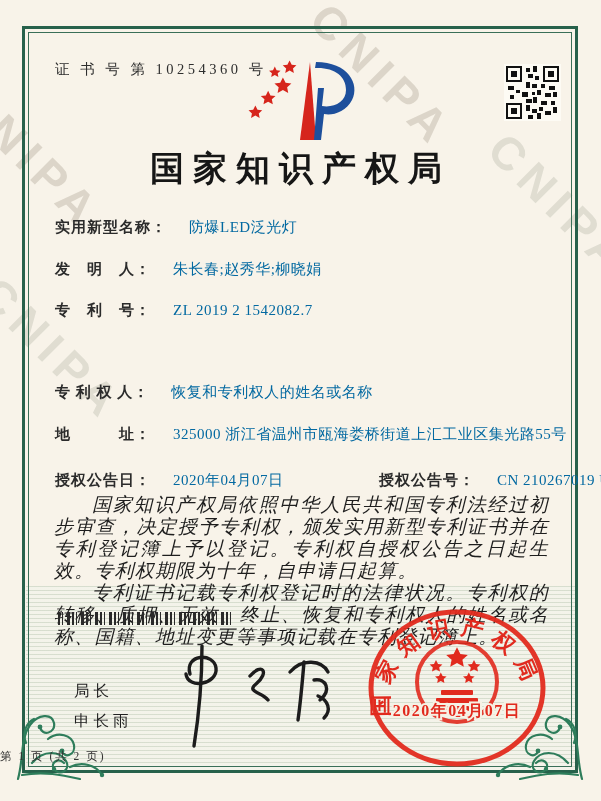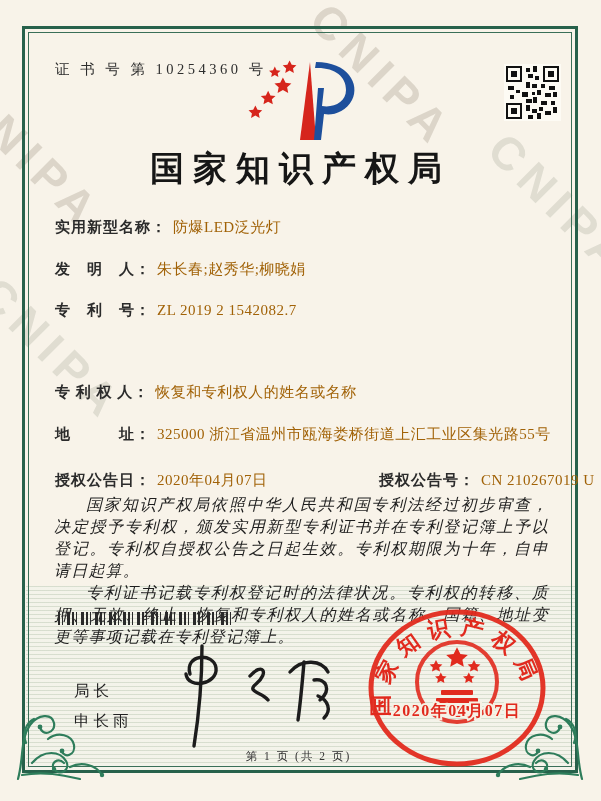--- a/index.html
+++ b/index.html
@@ -41,50 +41,50 @@
   }
   .logo{position:absolute;left:248px;top:58px;width:115px;height:86px;}
   .qr{position:absolute;left:504px;top:64px;width:57px;height:57px;}
   .title{
     position:absolute;left:0;right:0;top:146px;text-align:center;
     font-size:34px;font-weight:bold;letter-spacing:9px;color:#161616;
   }
   
   .row{position:absolute;left:55px;font-size:15px;line-height:21px;}
   .row .lbl{letter-spacing:1px;color:#2b2b2b;display:inline-block;vertical-align:top;font-weight:bold;}
-  .row .val{display:inline-block;vertical-align:top;margin-left:6px;color:#a16207;letter-spacing:.5px;}
+  .row .val{display:inline-block;vertical-align:top;margin-left:22px;color:#0369a1;letter-spacing:.5px;}
   .r-name{top:217px}.r-inv{top:259px}.r-pno{top:300px}.r-fdate{top:341px}
   .r-owner{top:382px}.r-addr{top:424px}.r-grant{top:470px}
   .r-addr .val{width:402px;font-family:Liberation Serif, serif;}
   .grant-no{position:absolute;left:324px;top:0;white-space:nowrap;}
   .r-grant{width:500px;}
   
   .body-text{
     position:absolute;left:54px;right:52px;top:494px;
-    font-size:16px;line-height:22px;font-style:italic;letter-spacing:1.2px;
+    font-size:19px;line-height:22px;font-style:italic;letter-spacing:1.2px;
     color:#1e1e1e;text-align:justify;
   }
   .body-text p{margin:0;text-indent:2em;}
   
   .barcode{
     position:absolute;left:58px;top:612px;width:176px;height:13px;
     background:repeating-linear-gradient(90deg,
       #2a2a2a 0 2px, transparent 2px 4px,
       #2a2a2a 4px 5px, transparent 5px 9px,
       #2a2a2a 9px 12px, transparent 12px 14px);
   }
   
   .officer{position:absolute;left:57px;top:681px;font-size:15.5px;letter-spacing:4px;color:#222;}
   .officer div{margin-bottom:9px;margin-left:17px;}
   .sig{position:absolute;left:162px;top:642px;width:180px;height:110px;}
   
   .seal{position:absolute;left:366px;top:608px;width:182px;height:164px;}
   
   .footer{
-    position:absolute;left:0;right:4px;top:749px;text-align:center;
+    position:absolute;left:0;right:4px;top:749px;
     font-size:11.5px;letter-spacing:2px;color:#333;
   }
 </style>
 </head>
 <body>
 
 <div class="page">
 
   <div class="wm" style="left:292px;top:48px;">CNIPA</div>
   <div class="wm wm2" style="left:470px;top:178px;">CNIPA</div>

